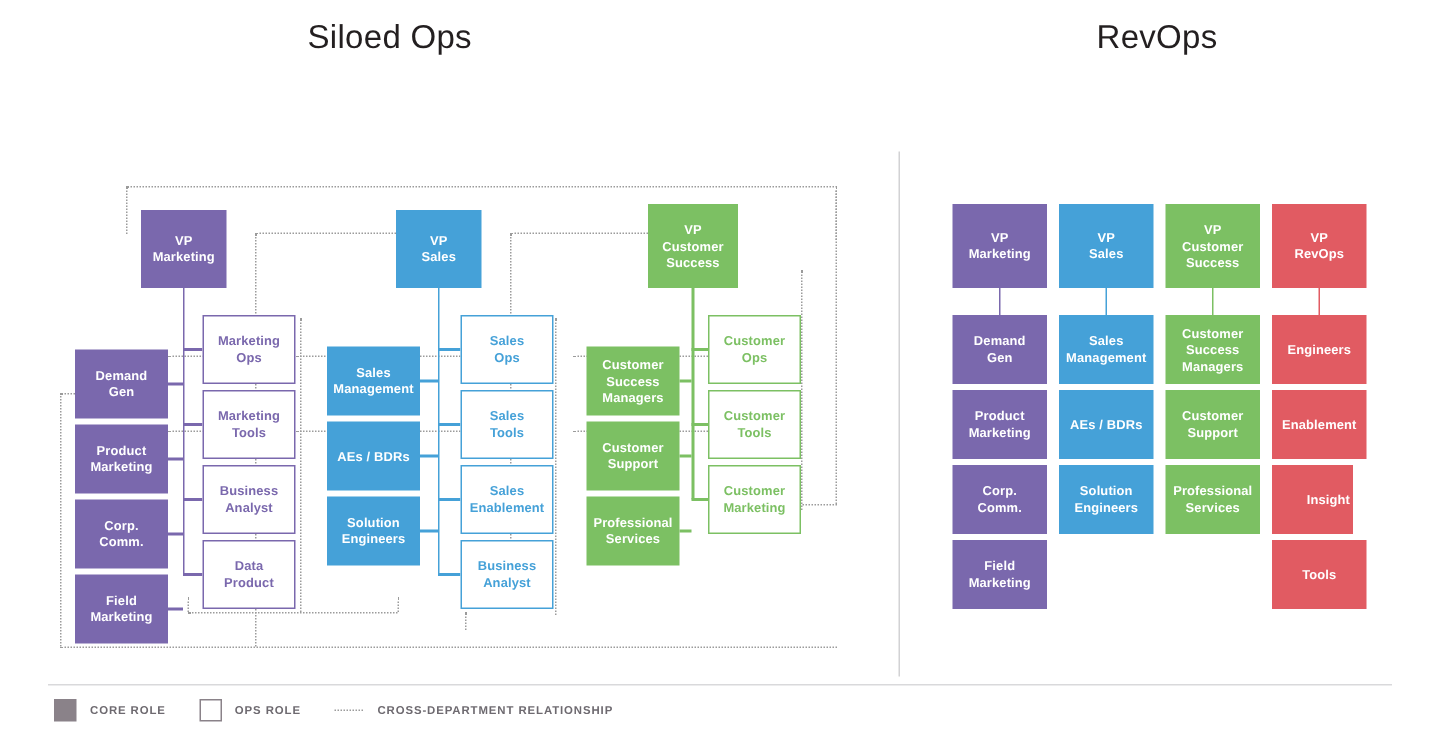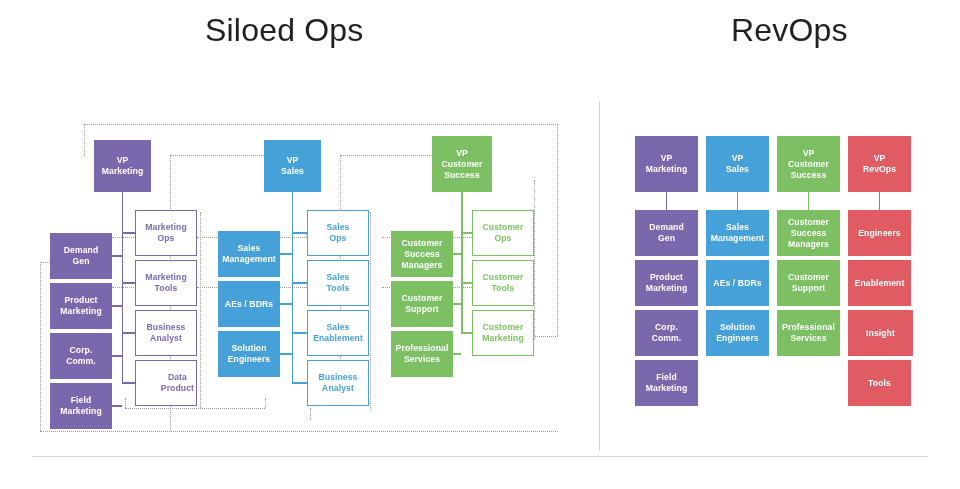--- a/index.html
+++ b/index.html
@@ -6,21 +6,21 @@
   html, body {
     width: 960px; height: 489px;
     background: #ffffff;
     font-family: "Liberation Sans", sans-serif;
     overflow: hidden;
   }
   #stage { position: relative; width: 960px; height: 489px; }
 
   .title {
     position: absolute;
-    font-size: 32px;
+    font-size: 22px;
     font-weight: 400;
     color: #231f20;
     letter-spacing: 0.2px;
     white-space: nowrap;
     text-align: right;
   }
   #title-siloed { left: 205px; top: 12px; }
   #title-revops { left: 731px; top: 12px; }
 
   .divider {
@@ -186,21 +186,21 @@
           <span>Marketing</span>
           <span>Tools</span>
         </div>
       </div>
       <div class="box ops" style="left: 135px; top: 310px; width: 62px; height: 46px; border-color: rgb(122, 104, 173); color: rgb(122, 104, 173);">
         <div>
           <span>Business</span>
           <span>Analyst</span>
         </div>
       </div>
-      <div class="box ops" style="left: 135px; top: 360px; width: 62px; height: 46px; border-color: rgb(122, 104, 173); color: rgb(122, 104, 173); justify-content: flex-end;">
+      <div class="box ops" style="left: 135px; top: 360px; width: 62px; height: 46px; border-color: rgb(122, 104, 173); color: rgb(122, 104, 173);">
         <div>
           <span>Data</span>
           <span>Product</span>
         </div>
       </div>
       <div class="box core" style="left: 50px; top: 233px; width: 62px; height: 46px; background: rgb(122, 104, 173);">
         <div>
           <span>Demand</span>
           <span>Gen</span>
         </div>
@@ -402,27 +402,35 @@
       <div class="box core" style="left: 848px; top: 210px; width: 63px; height: 46px; background: rgb(225, 91, 98);">
         <div>
           <span>Engineers</span>
         </div>
       </div>
       <div class="box core" style="left: 848px; top: 260px; width: 63px; height: 46px; background: rgb(225, 91, 98);">
         <div>
           <span>Enablement</span>
         </div>
       </div>
-      <div class="box core" style="left: 848px; top: 310px; width: 65px; height: 46px; background: rgb(225, 91, 98);">
+      <div class="box core" style="left: 848px; top: 310px; width: 54px; height: 46px; background: rgb(225, 91, 98); justify-content: flex-end;">
         <div>
           <span>Insight</span>
         </div>
       </div>
       <div class="box core" style="left: 848px; top: 360px; width: 63px; height: 46px; background: rgb(225, 91, 98);">
         <div>
           <span>Tools</span>
         </div>
       </div>
     </div>
 
   <div class="legend-rule"></div>
+  <div class="legend">
+    <span class="sw filled"></span>
+    <span class="lbl">CORE ROLE</span>
+    <span class="sw outline"></span>
+    <span class="lbl">OPS ROLE</span>
+    <span class="dots"></span>
+    <span class="lbl">CROSS-DEPARTMENT RELATIONSHIP</span>
+  </div>
 
 </div>
 
 </body></html>

